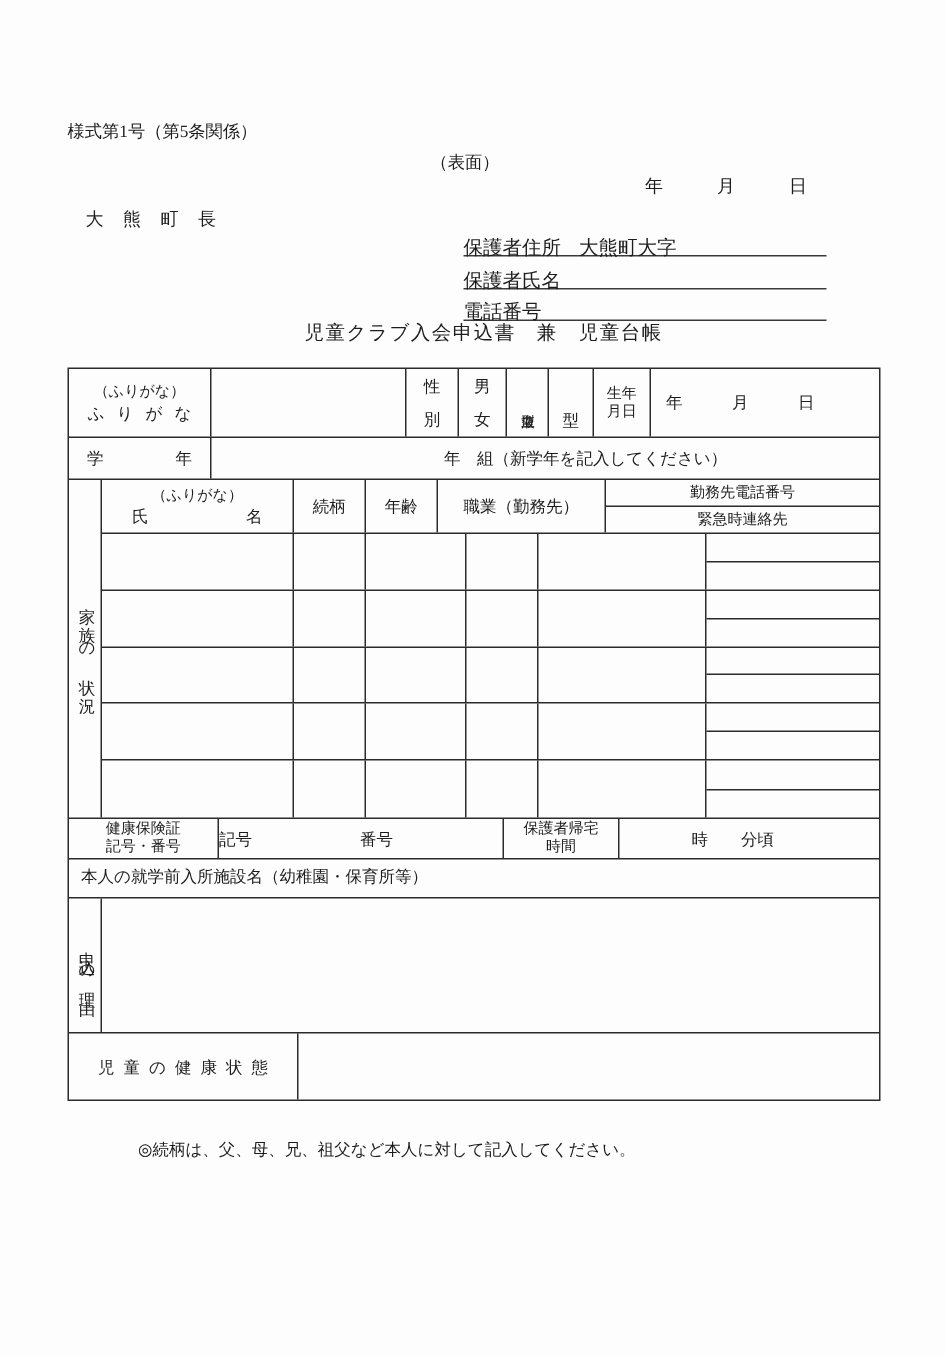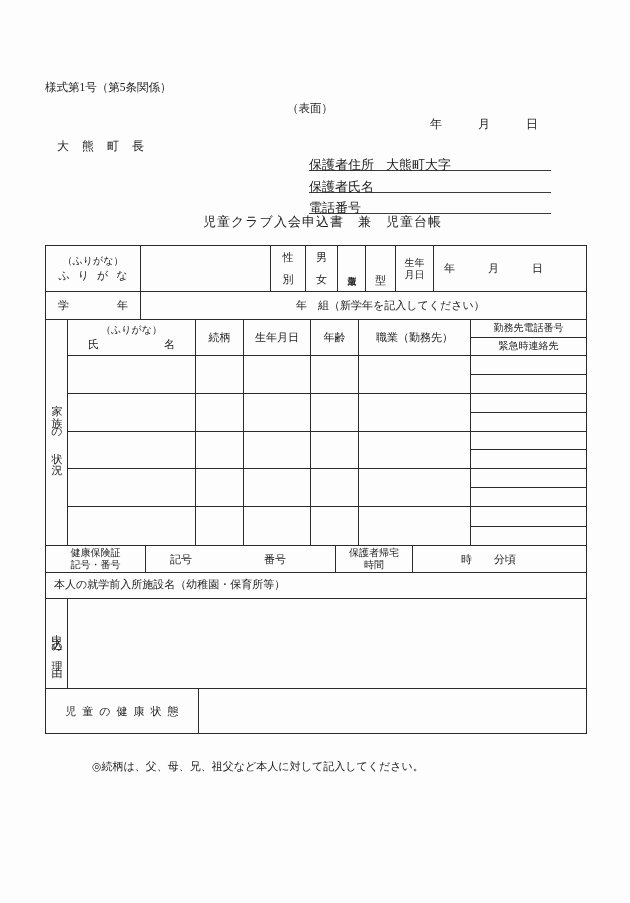--- a/index.html
+++ b/index.html
@@ -70,21 +70,21 @@
   .fc1h .ns { display:flex; justify-content:space-between; padding:0 20px; }
   .split { display:flex; flex-direction:column; }
   .split > div:first-child { flex:1; border-bottom:1px solid #2b2b2b; }
   .split > div:last-child { flex:1; }
   .sub { display:flex; align-items:center; justify-content:center; font-size:10px; }
 
   
   .rowD { height:27px; }
   .d1 { width:100px; font-size:10px; line-height:1.25; text-align:center; justify-content:center; }
   .d2 { width:190px; display:flex; align-items:center; }
-  .d2 .sym { margin-left:24px; }
+  .d2 .sym { margin-left:0; }
   .d2 .num { margin-left:72px; }
   .d3 { width:77px; font-size:10px; line-height:1.25; text-align:center; justify-content:center; }
   .d4 { flex:1; display:flex; align-items:center; padding-left:48px; }
 
   
   .rowE { height:26px; }
   .e1 { flex:1; padding:4px 8px; }
 
   
   .rowF { height:90px; }
@@ -168,21 +168,20 @@
       <div class="fam-right">
         <div class="fhead">
           <div class="cell col fc1 fc1h">
             <div class="fg">（ふりがな）</div>
             <div class="ns">
               <span>氏</span>
               <span>名</span>
             </div>
           </div>
           <div class="cell fc2 cc">続柄</div>
-          <div class="cell fc3 cc">生年月日</div>
           <div class="cell fc4 cc">年齢</div>
           <div class="cell fc5 cc">職業（勤務先）</div>
           <div class="cell fc6 split">
             <div class="sub">勤務先電話番号</div>
             <div class="sub">緊急時連絡先</div>
           </div>
         </div>
         <div class="frow">
           <div class="cell fc1"></div>
           <div class="cell fc2"></div>

